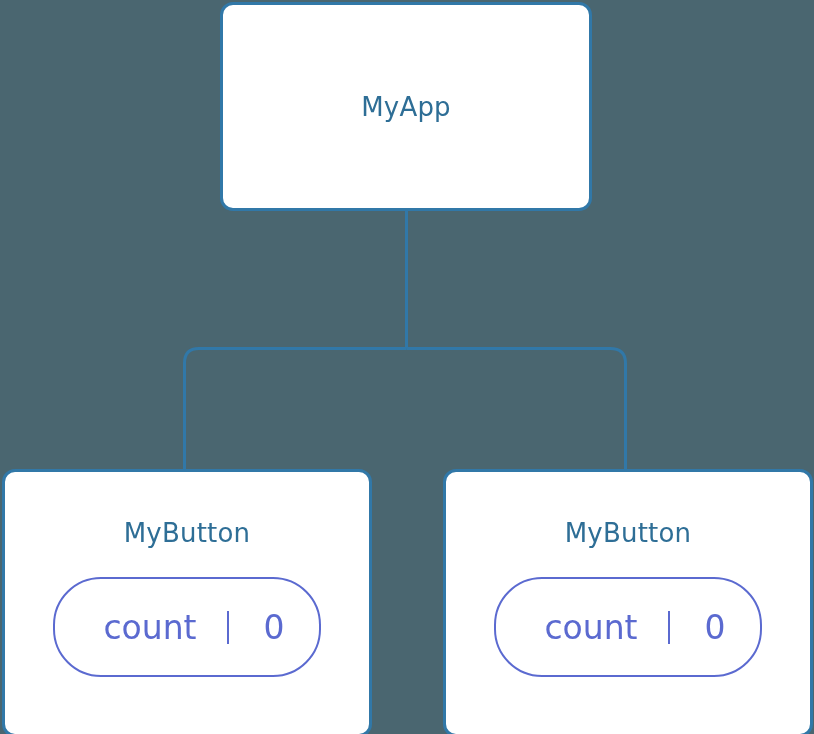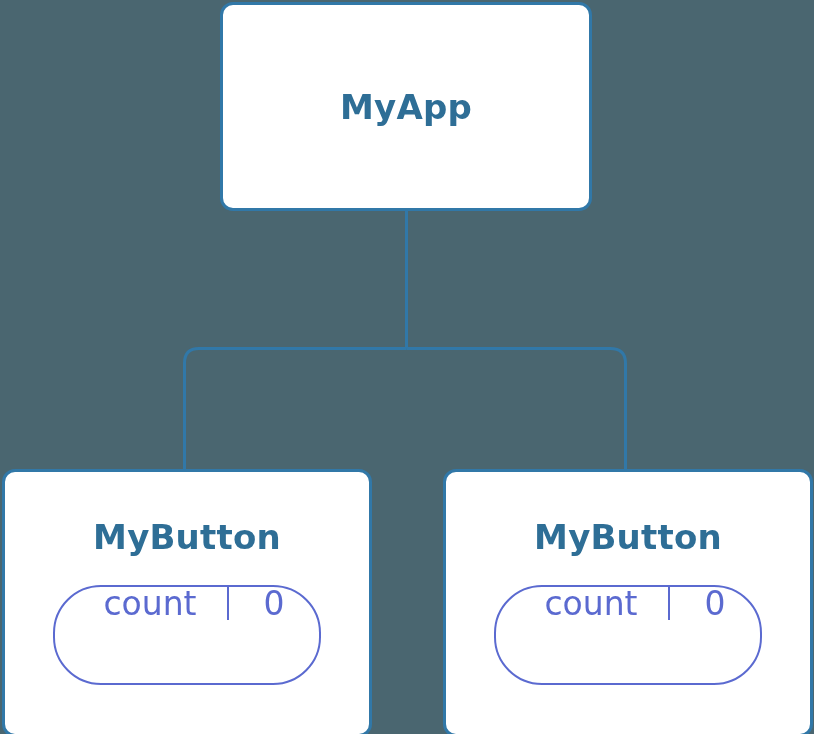--- a/index.html
+++ b/index.html
@@ -41,25 +41,24 @@
     border: 3px solid #3178a8;
     border-radius: 13px;
     display: flex;
     flex-direction: column;
     align-items: center;
     overflow: hidden;
   }
 
   .node-title {
     color: #2e6e96;
-    font-size: 34px;
+    font-size: 26px;
     line-height: 1;
     letter-spacing: 0.2px;
     white-space: nowrap;
-    font-weight: bold;
   }
 
   
   #node-root {
     left: 220px;
     top: 2px;
     width: 372px;
     height: 209px;
     justify-content: center;
   }
@@ -72,21 +71,21 @@
     justify-content: flex-start;
     padding-top: 48px;
   }
   #node-child-0 { left: 2px; }
   #node-child-1 { left: 443px; }
 
   
   .state-pill {
     margin-top: 31px;
     display: flex;
-    align-items: flex-start;
+    align-items: center;
     height: 96px;
     border: 2px solid #5b6ad0;
     border-radius: 48px;
     background: transparent;
     overflow: hidden;
   }
   .pill-key,
   .pill-val {
     display: flex;
     align-items: center;

